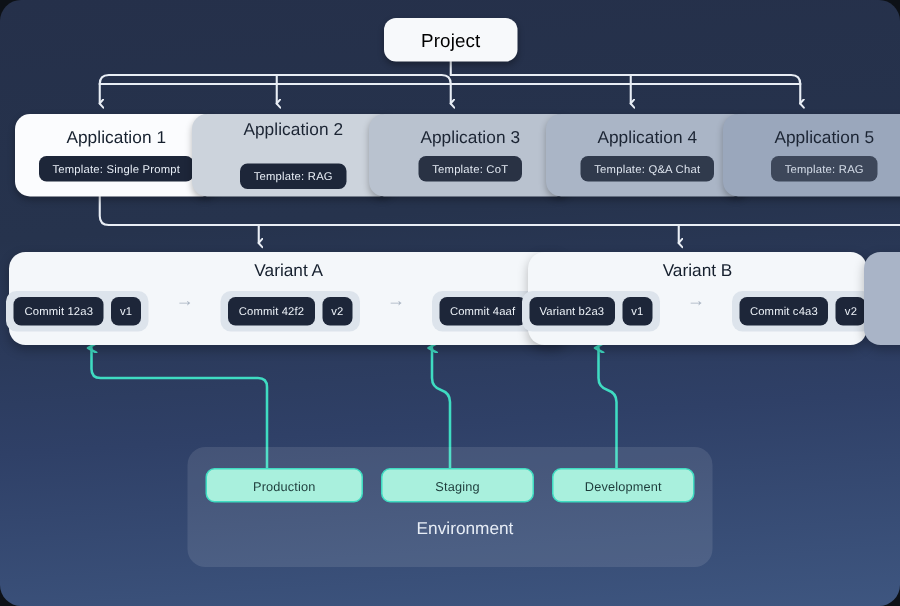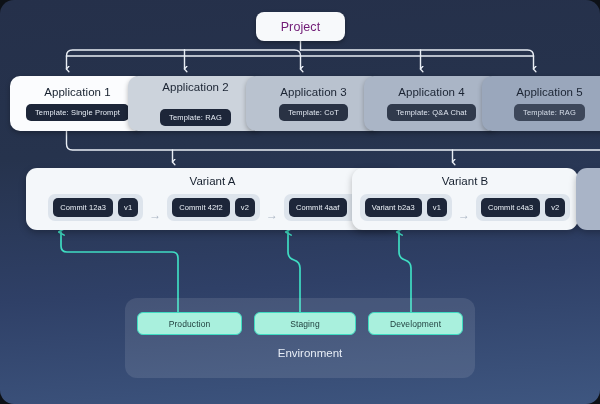--- a/index.html
+++ b/index.html
@@ -13,21 +13,21 @@
 
   
   .node{position:absolute;box-sizing:border-box;display:flex;flex-direction:column;
         align-items:center;justify-content:center;border-radius:9px;}
 
   .project{
     left:256px;top:12px;width:89px;height:29px;
     background:#f7f9fb;border-radius:8px;
     box-shadow:0 2px 4px rgba(0,0,0,.30);
   }
-  .project .lbl{color:#701a75;font-size:12.5px;letter-spacing:.1px;}
+  .project .lbl{color:#000000;font-size:12.5px;letter-spacing:.1px;}
 
   .app{
     top:76px;width:135px;height:55px;border-radius:10px;
     box-shadow:0 2px 5px rgba(0,0,0,.28);
     gap:6px;
   }
   .app .name{font-size:11.5px;color:#16202e;letter-spacing:.05px;}
   .app .tpl{
     font-size:7.5px;color:#e8eef6;background:#1d2639;
     border-radius:5px;padding:4px 9px;letter-spacing:.15px;white-space:nowrap;
@@ -39,25 +39,25 @@
   .app.a5{left:482px; background:#9aa7bc;}
   .app.a2 .name,.app.a3 .name,.app.a4 .name,.app.a5 .name{color:#1b2433;}
   .app.a3 .tpl{opacity:.92}.app.a4 .tpl{opacity:.86}.app.a5 .tpl{opacity:.74}
 
   
   .variant{
     top:168px;height:62px;border-radius:11px;align-items:center;justify-content:flex-start;
     box-shadow:0 3px 7px rgba(0,0,0,.26);padding-top:7px;
   }
   .variant .vname{font-size:11.5px;color:#16202e;margin-bottom:7px;}
-  .variant.vA{left:26px;width:373px;background:#f4f7fa;}
+  .variant.vA{left:6px;width:373px;background:#f4f7fa;}
   .variant.vB{left:352px;width:226px;background:#f4f7fa;}
   .variant.vC{left:576px;width:90px;background:#a9b4c7;}
 
-  .chain{display:flex;align-items:flex-end;gap:6px;}
+  .chain{display:flex;align-items:flex-start;gap:18px;}
   .cgroup{display:flex;align-items:center;gap:5px;background:#dde4ec;
           border-radius:7px;padding:4px 5px;}
   .pill{background:#1d2639;color:#eef3f9;border-radius:5px;
         font-size:7.5px;padding:5px 7px;white-space:nowrap;letter-spacing:.1px;}
   .pill.ver{padding:5px 6px;}
   .arrowglyph{color:#a9b4c2;font-size:12px;line-height:1;}
 
   
   .envbox{
     position:absolute;left:125px;top:298px;width:350px;height:80px;

